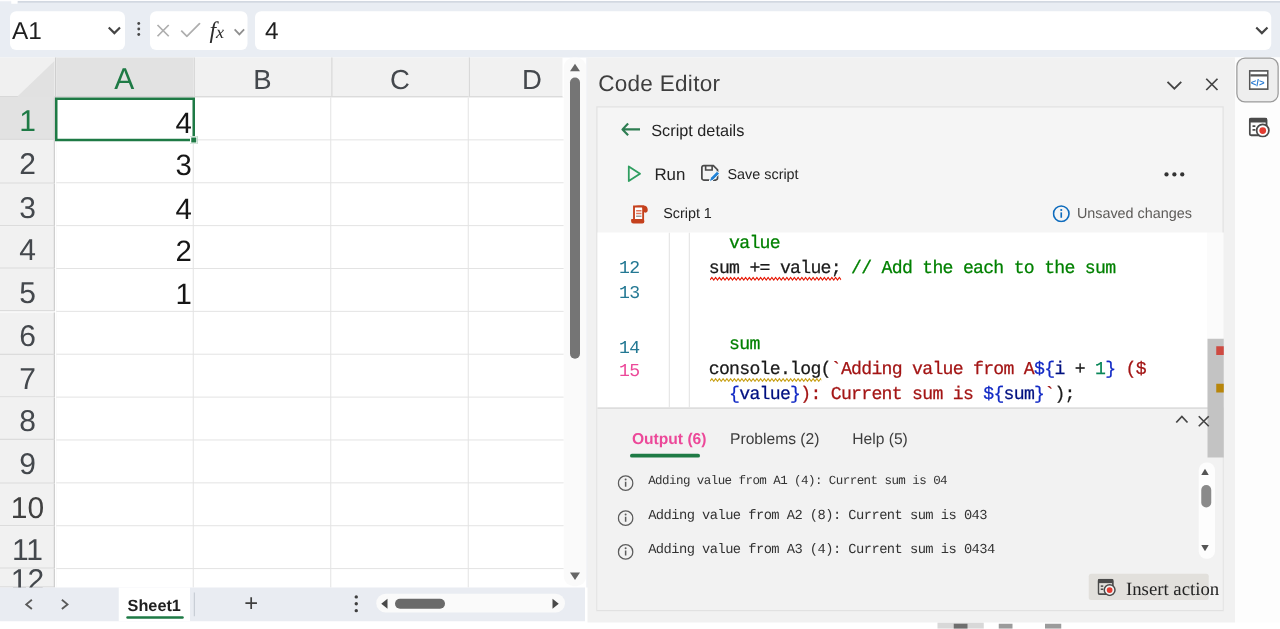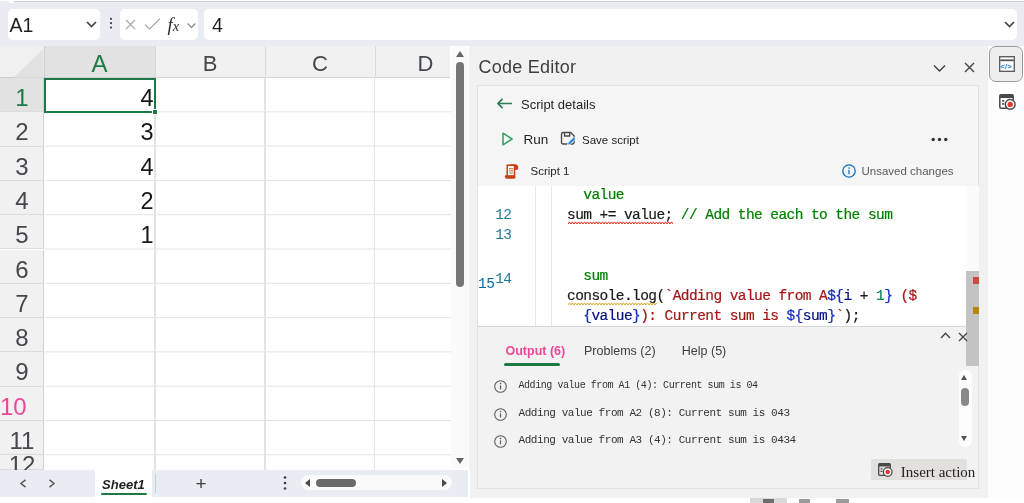--- a/index.html
+++ b/index.html
@@ -70,21 +70,21 @@
       <div class="abs" style="left:0;top:215.2px;width:44px;height:34.3px;color:#44484d;font-size:24px;text-align:center;line-height:40.2px;">5</div>
       <div class="abs" style="left:0;top:249.5px;width:44px;height:34.3px;background:#f1f1f1;border-right:1px solid #cfcfcf;border-bottom:1px solid #dcdcdc;"></div>
       <div class="abs" style="left:0;top:249.5px;width:44px;height:34.3px;color:#44484d;font-size:24px;text-align:center;line-height:40.2px;">6</div>
       <div class="abs" style="left:0;top:283.79999999999995px;width:44px;height:34.3px;background:#f1f1f1;border-right:1px solid #cfcfcf;border-bottom:1px solid #dcdcdc;"></div>
       <div class="abs" style="left:0;top:283.79999999999995px;width:44px;height:34.3px;color:#44484d;font-size:24px;text-align:center;line-height:40.2px;">7</div>
       <div class="abs" style="left:0;top:318.09999999999997px;width:44px;height:34.3px;background:#f1f1f1;border-right:1px solid #cfcfcf;border-bottom:1px solid #dcdcdc;"></div>
       <div class="abs" style="left:0;top:318.09999999999997px;width:44px;height:34.3px;color:#44484d;font-size:24px;text-align:center;line-height:40.2px;">8</div>
       <div class="abs" style="left:0;top:352.4px;width:44px;height:34.3px;background:#f1f1f1;border-right:1px solid #cfcfcf;border-bottom:1px solid #dcdcdc;"></div>
       <div class="abs" style="left:0;top:352.4px;width:44px;height:34.3px;color:#44484d;font-size:24px;text-align:center;line-height:40.2px;">9</div>
       <div class="abs" style="left:0;top:386.7px;width:44px;height:34.3px;background:#f1f1f1;border-right:1px solid #cfcfcf;border-bottom:1px solid #dcdcdc;"></div>
-      <div class="abs" style="left:0;top:386.7px;width:44px;height:34.3px;color:#ec4899;font-size:24px;line-height:40.2px;">10</div>
+      <div class="abs" style="left:0;top:386.7px;width:44px;height:34.3px;color:#404040;font-size:24px;text-align:center;line-height:40.2px;">10</div>
       <div class="abs" style="left:0;top:421px;width:44px;height:34.3px;background:#f1f1f1;border-right:1px solid #cfcfcf;border-bottom:1px solid #dcdcdc;"></div>
       <div class="abs" style="left:0;top:421px;width:44px;height:34.3px;color:#44484d;font-size:24px;text-align:center;line-height:40.2px;">11</div>
       <div class="abs" style="left:0;top:455.29999999999995px;width:44px;height:14.400000000000034px;background:#f1f1f1;border-right:1px solid #cfcfcf;border-bottom:1px solid #dcdcdc;"></div>
       <div class="abs" style="left:0;top:455.29999999999995px;width:44px;height:34.3px;color:#44484d;font-size:24px;text-align:center;line-height:19px;">12</div>
     </div>
 
   <div class="abs" style="left:44.5px;top:78px;width:406.5px;height:391.7px;background:#fff;
      background-image:linear-gradient(to right,transparent 109px,#e3e3e3 109px,#e3e3e3 110px),
      linear-gradient(to bottom,transparent 33.3px,#e3e3e3 33.3px,#e3e3e3 34.3px);
      background-size:110px 34.3px;"></div>
@@ -108,21 +108,21 @@
   <div class="abs" style="left:468.5px;top:45.5px;width:2px;height:424px;background:#eff1f5;"></div>
 
   <div class="abs" style="left:0;top:469.7px;width:468px;height:27.8px;background:#e9ecf2;"></div>
   <svg class="abs" style="left:18.5px;top:479px;" width="9" height="9" viewBox="0 0 9 9">
       <path d="M6.5 0.8 L2 4.5 L6.5 8.2" fill="none" stroke="#5a5a5a" stroke-width="1.5"></path>
     </svg>
   <svg class="abs" style="left:46.5px;top:479px;" width="9" height="9" viewBox="0 0 9 9">
       <path d="M2.5 0.8 L7 4.5 L2.5 8.2" fill="none" stroke="#5a5a5a" stroke-width="1.5"></path>
     </svg>
   <div class="abs" style="left:94.9px;top:469.7px;width:57px;height:27.8px;background:#fff;"></div>
-  <div class="abs" style="left:94.9px;top:469.7px;width:57px;height:27.8px;font-weight:bold;font-size:13px;color:#1f1f1f;text-align:center;line-height:29.5px;font-style:italic;">Sheet1</div>
+  <div class="abs" style="left:94.9px;top:469.7px;width:57px;height:27.8px;font-weight:bold;font-size:13px;color:#1f1f1f;text-align:center;line-height:29.5px;">Sheet1</div>
   <div class="abs" style="left:100.9px;top:492.9px;width:45.7px;height:2.6px;background:#1e7a45;border-radius:1.3px;"></div>
   <div class="abs" style="left:154.7px;top:474px;width:1px;height:19px;background:#c9ced6;"></div>
   <div class="abs" style="left:193px;top:472.5px;width:16px;height:22px;font-size:19px;color:#3f3f3f;text-align:center;line-height:21px;">+</div>
   <svg class="abs" style="left:282px;top:475px;" width="6" height="16" viewBox="0 0 6 16">
       <circle cx="3" cy="2.5" r="1.35" fill="#3f3f3f"></circle>
       <circle cx="3" cy="8" r="1.35" fill="#3f3f3f"></circle>
       <circle cx="3" cy="13.5" r="1.35" fill="#3f3f3f"></circle>
     </svg>
   <div class="abs" style="left:300.5px;top:475.4px;width:151.2px;height:15.1px;background:#fafafa;border-radius:7.5px;"></div>
   <div class="abs" style="left:304.9px;top:478.8px;width:0;height:0;border-top:4.3px solid transparent;border-bottom:4.3px solid transparent;border-right:5.8px solid #494949;"></div>
@@ -185,21 +185,21 @@
 
   <div id="codearea" class="abs" style="left:478px;top:186px;width:488px;height:140px;background:#fff;overflow:hidden;">
       <div class="abs" style="left:56.5px;top:0;width:1px;height:140px;background:#e7e7e7;"></div>
       <div class="abs" style="left:72.7px;top:0;width:1px;height:140px;background:#e7e7e7;"></div>
       <div class="abs mono" style="left:105.28px;top:-1.2px;height:21px;line-height:21px;font-size:14.5px;letter-spacing:-0.57px;white-space:pre;-webkit-text-stroke:0.2px;"><span style="color:#008000;">value</span></div>
       <div class="abs mono" style="left:0;top:19px;width:33.5px;height:21px;line-height:21px;font-size:14.5px;letter-spacing:-0.57px;color:#237893;text-align:right;">12</div>
       <div class="abs mono" style="left:89.02000000000001px;top:19px;height:21px;line-height:21px;font-size:14.5px;letter-spacing:-0.57px;white-space:pre;-webkit-text-stroke:0.2px;"><span style="color:#1a1a1a;">sum += value; </span><span style="color:#008000;">// Add the each to the sum</span></div>
       <div class="abs mono" style="left:0;top:39.2px;width:33.5px;height:21px;line-height:21px;font-size:14.5px;letter-spacing:-0.57px;color:#237893;text-align:right;">13</div>
       <div class="abs mono" style="left:0;top:59.4px;width:33.5px;height:21px;line-height:21px;font-size:14.5px;letter-spacing:-0.57px;color:#237893;text-align:right;margin-top:24px;">14</div>
       <div class="abs mono" style="left:105.28px;top:79.6px;height:21px;line-height:21px;font-size:14.5px;letter-spacing:-0.57px;white-space:pre;-webkit-text-stroke:0.2px;"><span style="color:#008000;">sum</span></div>
-      <div class="abs mono" style="left:0;top:88px;width:33.5px;height:21px;line-height:21px;font-size:14.5px;letter-spacing:-0.57px;color:#0369a1;text-align:left;">15</div>
+      <div class="abs mono" style="left:0;top:102px;width:33.5px;height:21px;line-height:21px;font-size:14.5px;letter-spacing:-0.57px;color:#ec4899;text-align:right;">15</div>
       <div class="abs mono" style="left:89.02000000000001px;top:99.8px;height:21px;line-height:21px;font-size:14.5px;letter-spacing:-0.57px;white-space:pre;-webkit-text-stroke:0.2px;"><span style="color:#1a1a1a;">console.log(</span><span style="color:#a31515;">`Adding value from A</span><span style="color:#1129c5;">${</span><span style="color:#001080;">i</span><span style="color:#1a1a1a;"> + </span><span style="color:#098658;">1</span><span style="color:#1129c5;">}</span><span style="color:#a31515;"> ($</span></div>
       <div class="abs mono" style="left:105.28px;top:120px;height:21px;line-height:21px;font-size:14.5px;letter-spacing:-0.57px;white-space:pre;-webkit-text-stroke:0.2px;"><span style="color:#1129c5;">{</span><span style="color:#001080;">value</span><span style="color:#1129c5;">}</span><span style="color:#a31515;">): Current sum is </span><span style="color:#1129c5;">${</span><span style="color:#001080;">sum</span><span style="color:#1129c5;">}</span><span style="color:#a31515;">`</span><span style="color:#1a1a1a;">);</span></div>
       <svg class="abs" style="left:89.5px;top:35.3px;" width="105.7" height="4" viewBox="0 0 105.7 4">
         <path d="M0 3 l1.5 -2.1 l1.5 2.1 l1.5 -2.1 l1.5 2.1 l1.5 -2.1 l1.5 2.1 l1.5 -2.1 l1.5 2.1 l1.5 -2.1 l1.5 2.1 l1.5 -2.1 l1.5 2.1 l1.5 -2.1 l1.5 2.1 l1.5 -2.1 l1.5 2.1 l1.5 -2.1 l1.5 2.1 l1.5 -2.1 l1.5 2.1 l1.5 -2.1 l1.5 2.1 l1.5 -2.1 l1.5 2.1 l1.5 -2.1 l1.5 2.1 l1.5 -2.1 l1.5 2.1 l1.5 -2.1 l1.5 2.1 l1.5 -2.1 l1.5 2.1 l1.5 -2.1 l1.5 2.1 l1.5 -2.1 l1.5 2.1 l1.5 -2.1 l1.5 2.1 l1.5 -2.1 l1.5 2.1 l1.5 -2.1 l1.5 2.1 l1.5 -2.1 l1.5 2.1 l1.5 -2.1 l1.5 2.1 l1.5 -2.1 l1.5 2.1 l1.5 -2.1 l1.5 2.1 l1.5 -2.1 l1.5 2.1 l1.5 -2.1 l1.5 2.1 l1.5 -2.1 l1.5 2.1 l1.5 -2.1 l1.5 2.1 l1.5 -2.1 l1.5 2.1 l1.5 -2.1 l1.5 2.1 l1.5 -2.1 l1.5 2.1 l1.5 -2.1 l1.5 2.1 l1.5 -2.1 l1.5 2.1 l1.5 -2.1 l1.5 2.1" fill="none" stroke="#e51400" stroke-width="0.9"></path>
       </svg>
       <svg class="abs" style="left:89.5px;top:116.2px;" width="89.4" height="4" viewBox="0 0 89.4 4">
         <path d="M0 3 l1.5 -2.1 l1.5 2.1 l1.5 -2.1 l1.5 2.1 l1.5 -2.1 l1.5 2.1 l1.5 -2.1 l1.5 2.1 l1.5 -2.1 l1.5 2.1 l1.5 -2.1 l1.5 2.1 l1.5 -2.1 l1.5 2.1 l1.5 -2.1 l1.5 2.1 l1.5 -2.1 l1.5 2.1 l1.5 -2.1 l1.5 2.1 l1.5 -2.1 l1.5 2.1 l1.5 -2.1 l1.5 2.1 l1.5 -2.1 l1.5 2.1 l1.5 -2.1 l1.5 2.1 l1.5 -2.1 l1.5 2.1 l1.5 -2.1 l1.5 2.1 l1.5 -2.1 l1.5 2.1 l1.5 -2.1 l1.5 2.1 l1.5 -2.1 l1.5 2.1 l1.5 -2.1 l1.5 2.1 l1.5 -2.1 l1.5 2.1 l1.5 -2.1 l1.5 2.1 l1.5 -2.1 l1.5 2.1 l1.5 -2.1 l1.5 2.1 l1.5 -2.1 l1.5 2.1 l1.5 -2.1 l1.5 2.1 l1.5 -2.1 l1.5 2.1 l1.5 -2.1 l1.5 2.1 l1.5 -2.1 l1.5 2.1 l1.5 -2.1 l1.5 2.1" fill="none" stroke="#c8a117" stroke-width="0.9"></path>
       </svg>
     </div>
 

